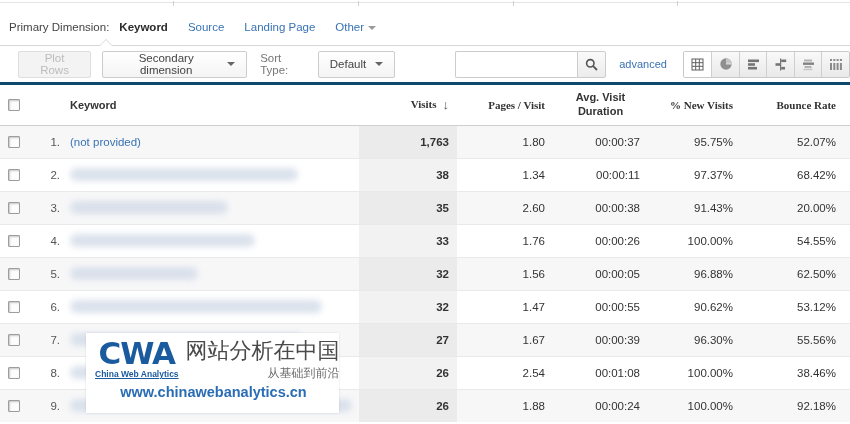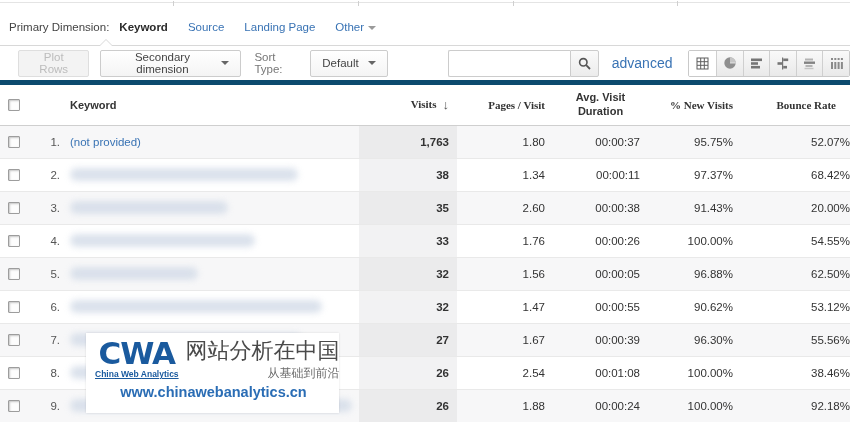--- a/index.html
+++ b/index.html
@@ -14,21 +14,21 @@
   .primary-row { position:absolute; top:12px; left:0; width:850px; height:30px;
     display:flex; align-items:center; padding-left:9px; }
   .primary-row .pd-label { color:#444; font-size:11.5px; margin-right:10px; }
   .pd-tab { font-size:11.5px; color:#3973b4; margin-right:20px; cursor:pointer; text-decoration:none; }
   .pd-tab.selected { color:#2b2b2b; font-weight:bold; cursor:default; }
   .pd-caret { display:inline-block; width:0; height:0; border-left:4px solid transparent;
     border-right:4px solid transparent; border-top:4px solid #9a9a9a; margin-left:4px; vertical-align:middle; }
 
   
   .toolbar { position:absolute; top:45px; left:0; width:850px; height:40px; background:#fff;
-    border-top:1px solid #d8d8d8; border-bottom:5px solid #0c4a6e;
+    border-top:1px solid #d8d8d8; border-bottom:3px solid #0c4a6e;
     display:flex; align-items:center; }
   .notch { position:absolute; top:-7px; left:99px; width:0; height:0;
     border-left:7px solid transparent; border-right:7px solid transparent; border-bottom:7px solid #d8d8d8; }
   .notch::after { content:""; position:absolute; left:-6px; top:1px; width:0; height:0;
     border-left:6px solid transparent; border-right:6px solid transparent; border-bottom:6px solid #ffffff; }
 
   .btn { height:27px; border:1px solid #cccccc; border-radius:2px; background:linear-gradient(#f9f9f9,#efefef);
     color:#444; font-size:11.5px; display:inline-flex; align-items:center; padding:0 11px; cursor:pointer; }
   .btn.disabled { background:#f3f3f3; border-color:#dedede; color:#bcbcbc; cursor:default; }
   .btn .dd-caret { width:0; height:0; border-left:4px solid transparent; border-right:4px solid transparent;
@@ -36,21 +36,21 @@
   .plot-rows { margin-left:18px; }
   .secondary-dim { margin-left:11px; background:linear-gradient(#ffffff,#f4f4f4); }
   .sort-label { color:#777; margin-left:13px; margin-right:8px; font-size:11.5px; }
   .sort-default { background:linear-gradient(#ffffff,#f4f4f4); }
 
   .search-wrap { display:flex; margin-left:60px; height:27px; }
   .search-input { width:122px; height:27px; border:1px solid #ccc; border-right:none; border-radius:2px 0 0 2px;
     padding:0 6px; font-size:11.5px; outline:none; }
   .search-btn { width:29px; height:27px; border:1px solid #ccc; border-radius:0 2px 2px 0;
     background:linear-gradient(#fafafa,#ececec); display:flex; align-items:center; justify-content:center; cursor:pointer; }
-  .advanced-link { color:#3973b4; font-size:14px; margin-left:13px; cursor:pointer; text-decoration:none; }
+  .advanced-link { color:#3973b4; font-size:11px; margin-left:13px; cursor:pointer; text-decoration:none; }
 
   .view-group { display:flex; margin-left:16px; border:1px solid #c9c9c9; border-radius:2px; height:27px; overflow:hidden; }
   .view-btn { width:29px; height:25px; display:flex; align-items:center; justify-content:center;
     background:linear-gradient(#f9f9f9,#e9e9e9); border-left:1px solid #cfcfcf; cursor:pointer; }
   .view-btn:first-child { border-left:none; }
   .view-btn.selected { background:#ffffff; }
 
   
   .ga-table { position:absolute; top:85px; left:0; width:850px; border-collapse:collapse; table-layout:fixed; }
   .ga-table col.c-cb { width:30px; } .ga-table col.c-num { width:32px; }
@@ -68,21 +68,21 @@
   .ga-table td { height:33px; vertical-align:middle; border-top:1px solid #e9e9e9; font-size:11.5px; }
   .ga-table tr.r-odd td { background:#f7f7f8; }
   .ga-table tr.r-even td { background:#ffffff; }
   .ga-table tr.r-odd td.td-visits { background:#ebebec; }
   .ga-table tr.r-even td.td-visits { background:#f2f2f3; }
   td.td-cb { padding-left:8px; }
   td.td-num { text-align:right; color:#555; padding-right:2px; }
   td.td-kw { padding-left:8px; }
   td.num-r { text-align:right; padding-right:8px; }
   td.td-visits { font-weight:bold; }
-  td.td-bounce { padding-right:0; }
+  td.td-bounce { padding-right:14px; }
   .kw-link { color:#3973b4; cursor:pointer; text-decoration:none; }
 
   .checkbox { width:12px; height:12px; border:1px solid #9d9d9d; background:#fdfdfd; border-radius:1px;
     box-shadow:inset 1px 1px 2px rgba(0,0,0,0.22); cursor:pointer; }
 
   .blob { height:13px; border-radius:7px; background:#d5dde9; filter:blur(3px); opacity:.85; }
   .w2{width:228px;} .w3{width:158px;} .w4{width:185px;} .w5{width:128px;}
   .w6{width:252px;} .w7{width:232px;} .w8{width:205px;} .w9{width:282px;}
 
   

